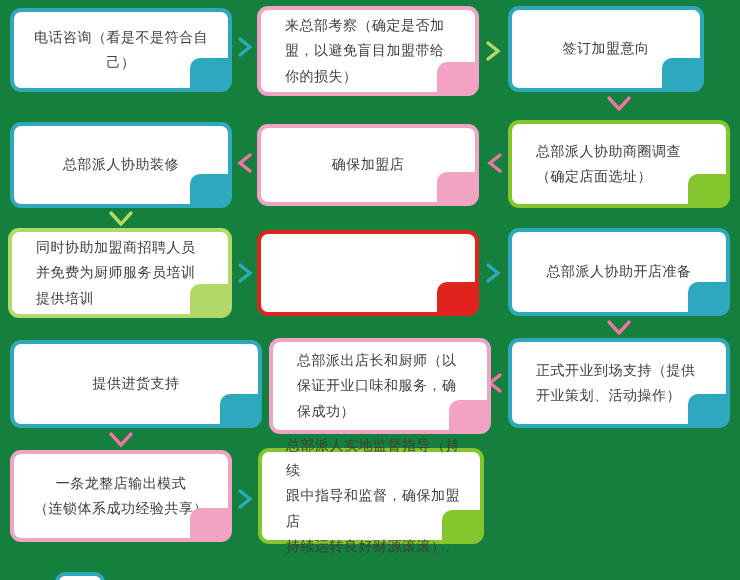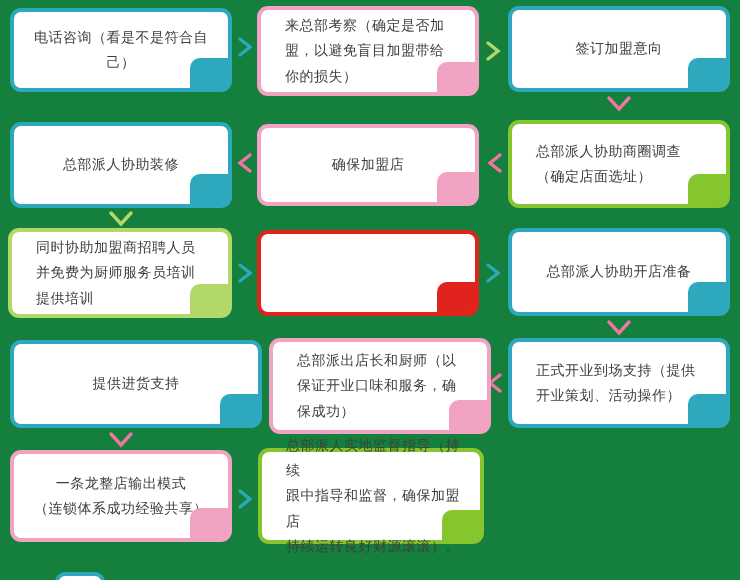--- a/index.html
+++ b/index.html
@@ -67,21 +67,21 @@
     <div class="txt left">来总部考察（确定是否加
 盟，以避免盲目加盟带给
 你的损失）</div>
     <div class="tab"></div>
   </div>
   <div class="arrow ar-light_green" style="left:482px;top:40px">
     <svg width="22" height="22" viewBox="0 0 22 22">
         <polyline points="6,3 16,11 6,19" fill="none" stroke="currentColor" stroke-width="3.4" stroke-linecap="round"></polyline>
       </svg>
   </div>
-  <div class="box c-teal" style="left:508px;top:6px;width:222px;height:86px">
+  <div class="box c-teal" style="left:508px;top:6px;width:196px;height:86px">
     <div class="txt center">签订加盟意向</div>
     <div class="tab"></div>
   </div>
   <div class="arrow ar-pink_arrow" style="left:605px;top:94px">
     <svg width="28" height="20" viewBox="0 0 28 20">
         <polyline points="4,4 14,15 24,4" fill="none" stroke="currentColor" stroke-width="3.4" stroke-linecap="round"></polyline>
       </svg>
   </div>
 
   <div class="box c-green" style="left:508px;top:120px;width:222px;height:88px">

